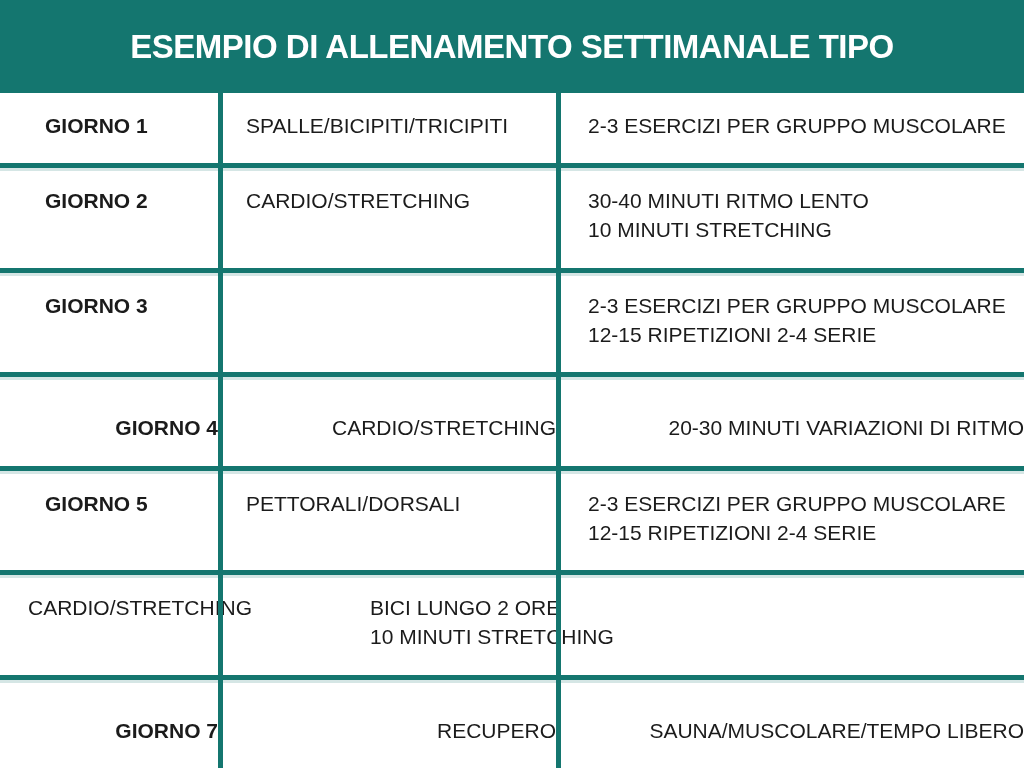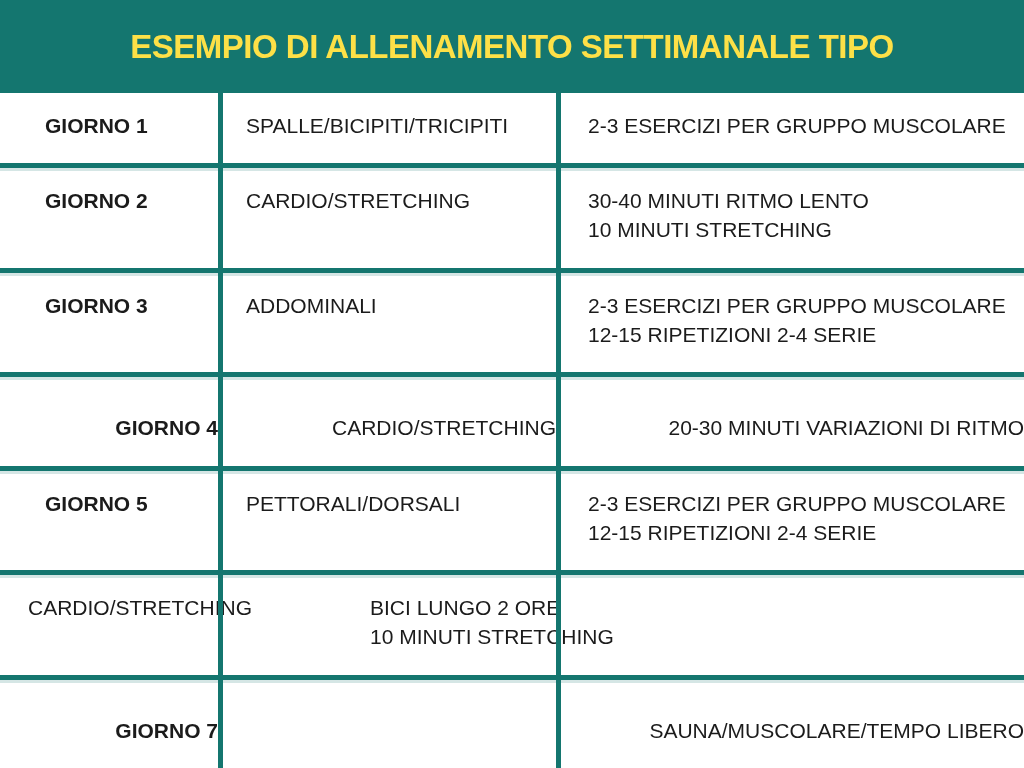--- a/index.html
+++ b/index.html
@@ -19,21 +19,21 @@
   
   .header {
     height: 93px;
     background: #14766f;
     display: flex;
     align-items: center;
     justify-content: center;
   }
   .header h1 {
     margin: 0;
-    color: #fde047;
+    color: #ffffff;
     font-size: 33px;
     font-weight: 700;
     letter-spacing: -0.5px;
     white-space: nowrap;
   }
   
   .table {
     position: relative;
     height: 675px;
     display: flex;
@@ -113,21 +113,20 @@
       <div class="cell details">
         <div>30-40 MINUTI RITMO LENTO</div>
         <div>10 MINUTI STRETCHING</div>
       </div>
     </div>
     <div class="sep"></div>
 
     <div class="row double">
       <div class="cell day">GIORNO 3</div>
       <div class="cell activity">
-        <div>ADDOMINALI</div>
       </div>
       <div class="cell details">
         <div>2-3 ESERCIZI PER GRUPPO MUSCOLARE</div>
         <div>12-15 RIPETIZIONI 2-4 SERIE</div>
       </div>
     </div>
     <div class="sep"></div>
 
     <div class="row single">
       <div class="cell day">GIORNO 4</div>
@@ -162,20 +161,24 @@
       </div>
       <div class="cell details">
         <div>BICI LUNGO 2 ORE</div>
         <div>10 MINUTI STRETCHING</div>
       </div>
     </div>
     <div class="sep"></div>
 
     <div class="row single">
       <div class="cell day">GIORNO 7</div>
+      <div class="cell activity">
+        <div>RECUPERO</div>
+        <div></div>
+      </div>
       <div class="cell details">
         <div>SAUNA/MUSCOLARE/TEMPO LIBERO</div>
         <div></div>
       </div>
     </div>
 
     <div class="vline vline-1"></div>
     <div class="vline vline-2"></div>
 
   </div>

